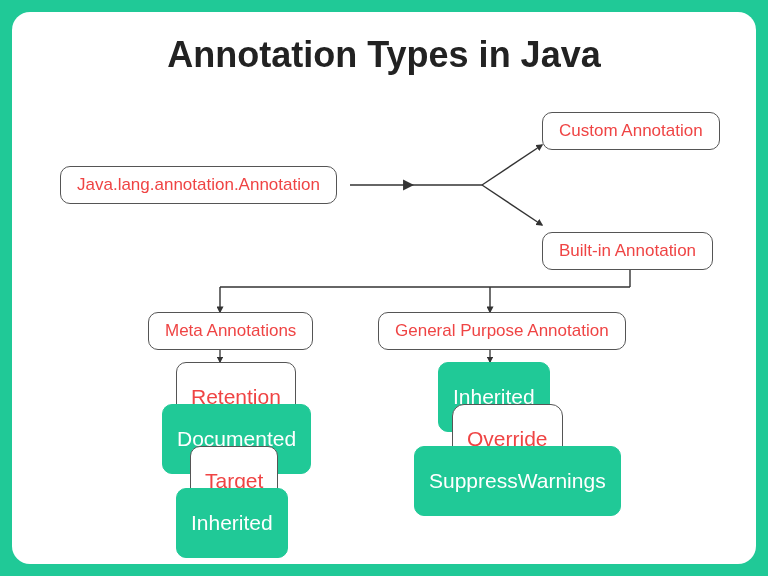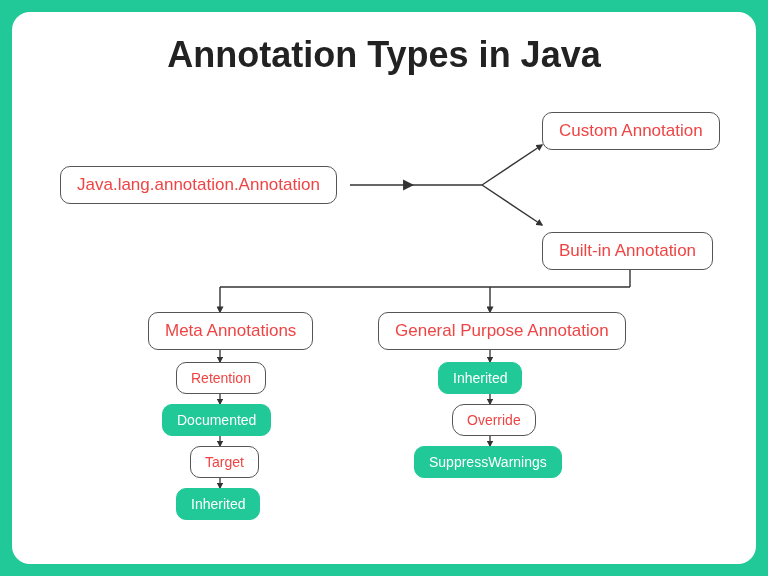--- a/index.html
+++ b/index.html
@@ -36,21 +36,21 @@
     padding: 8px 16px;
     font-size: 17px;
     white-space: nowrap;
     text-align: center;
   }
   .node.green {
     background: #20c997;
     border-color: #20c997;
     color: #fff;
   }
-  .node.small { padding: 7px 14px; font-size: 14px; }
+  .node.small { padding: 22px 14px; font-size: 21px; }
   svg.connectors {
     position: absolute;
     top: 0; left: 0;
     width: 100%; height: 100%;
     pointer-events: none;
   }
 </style>
 </head>
 <body>
 

